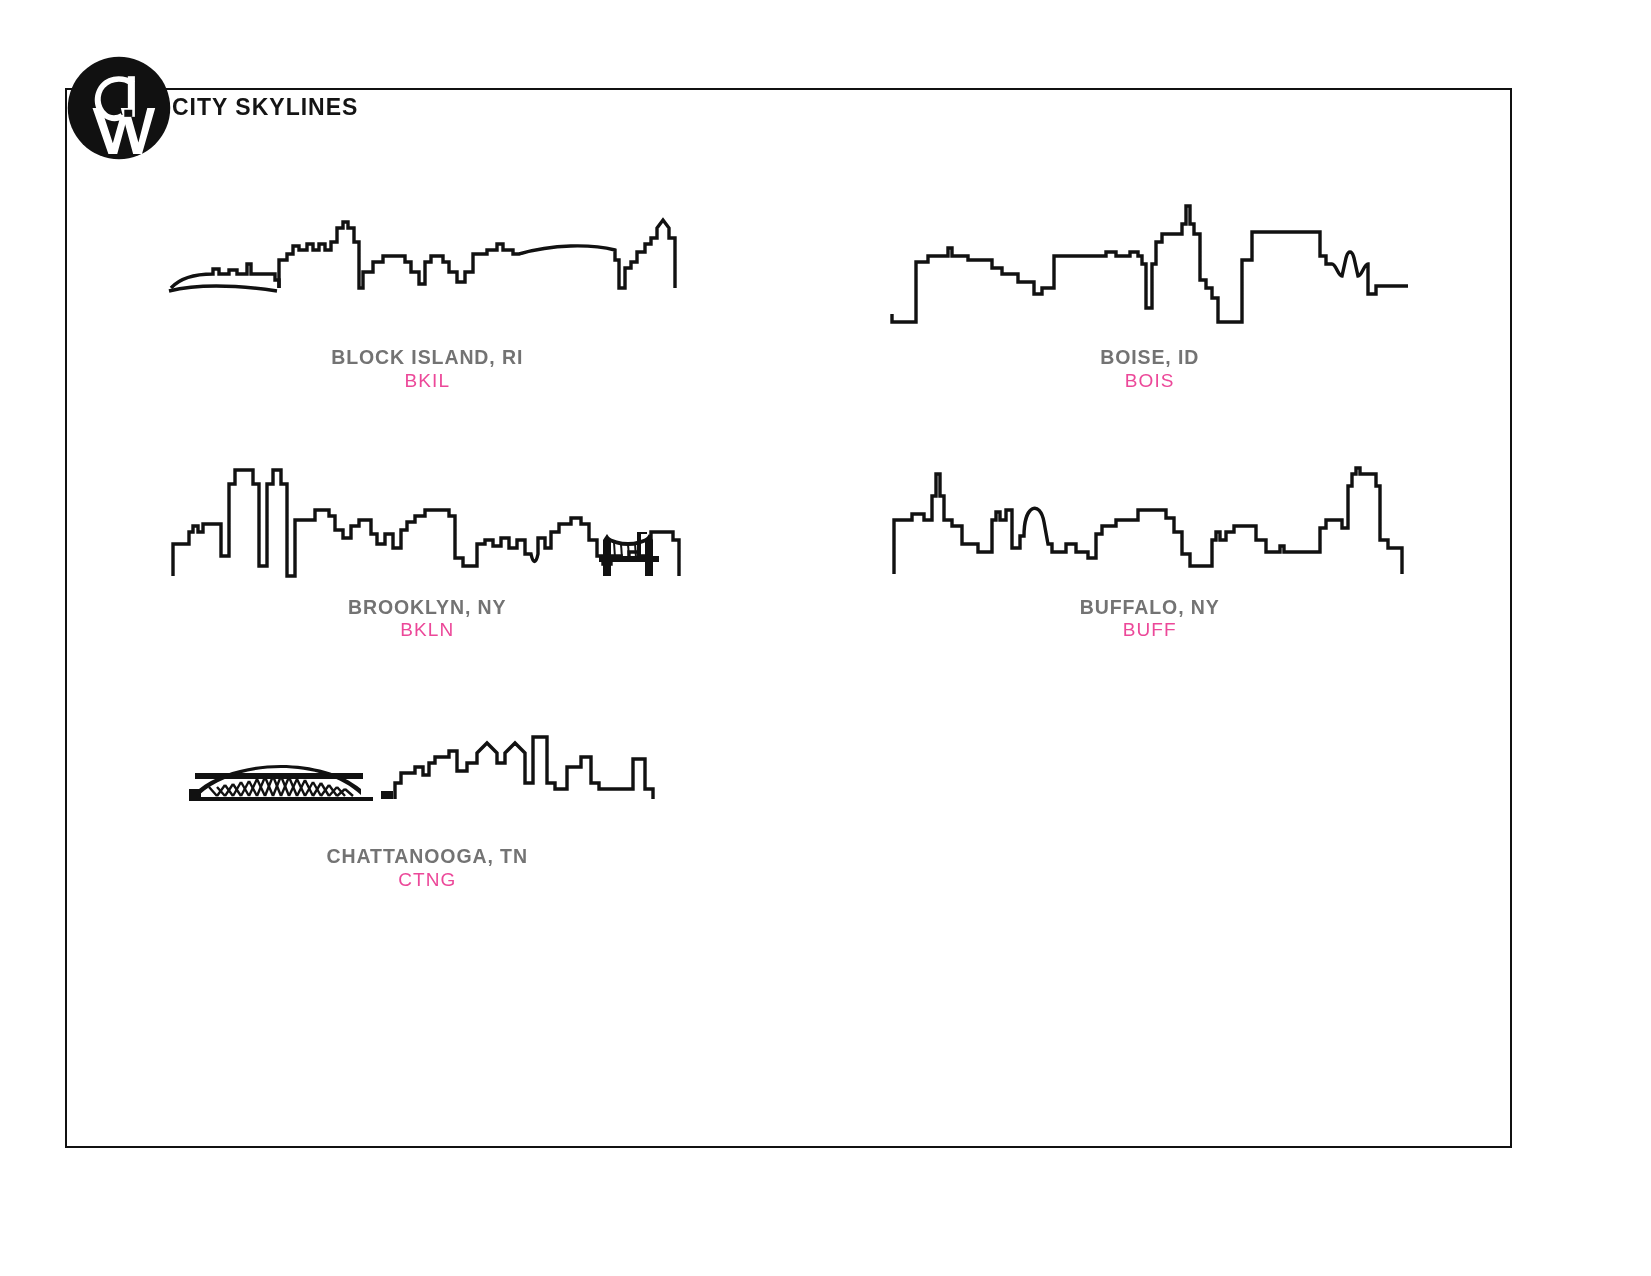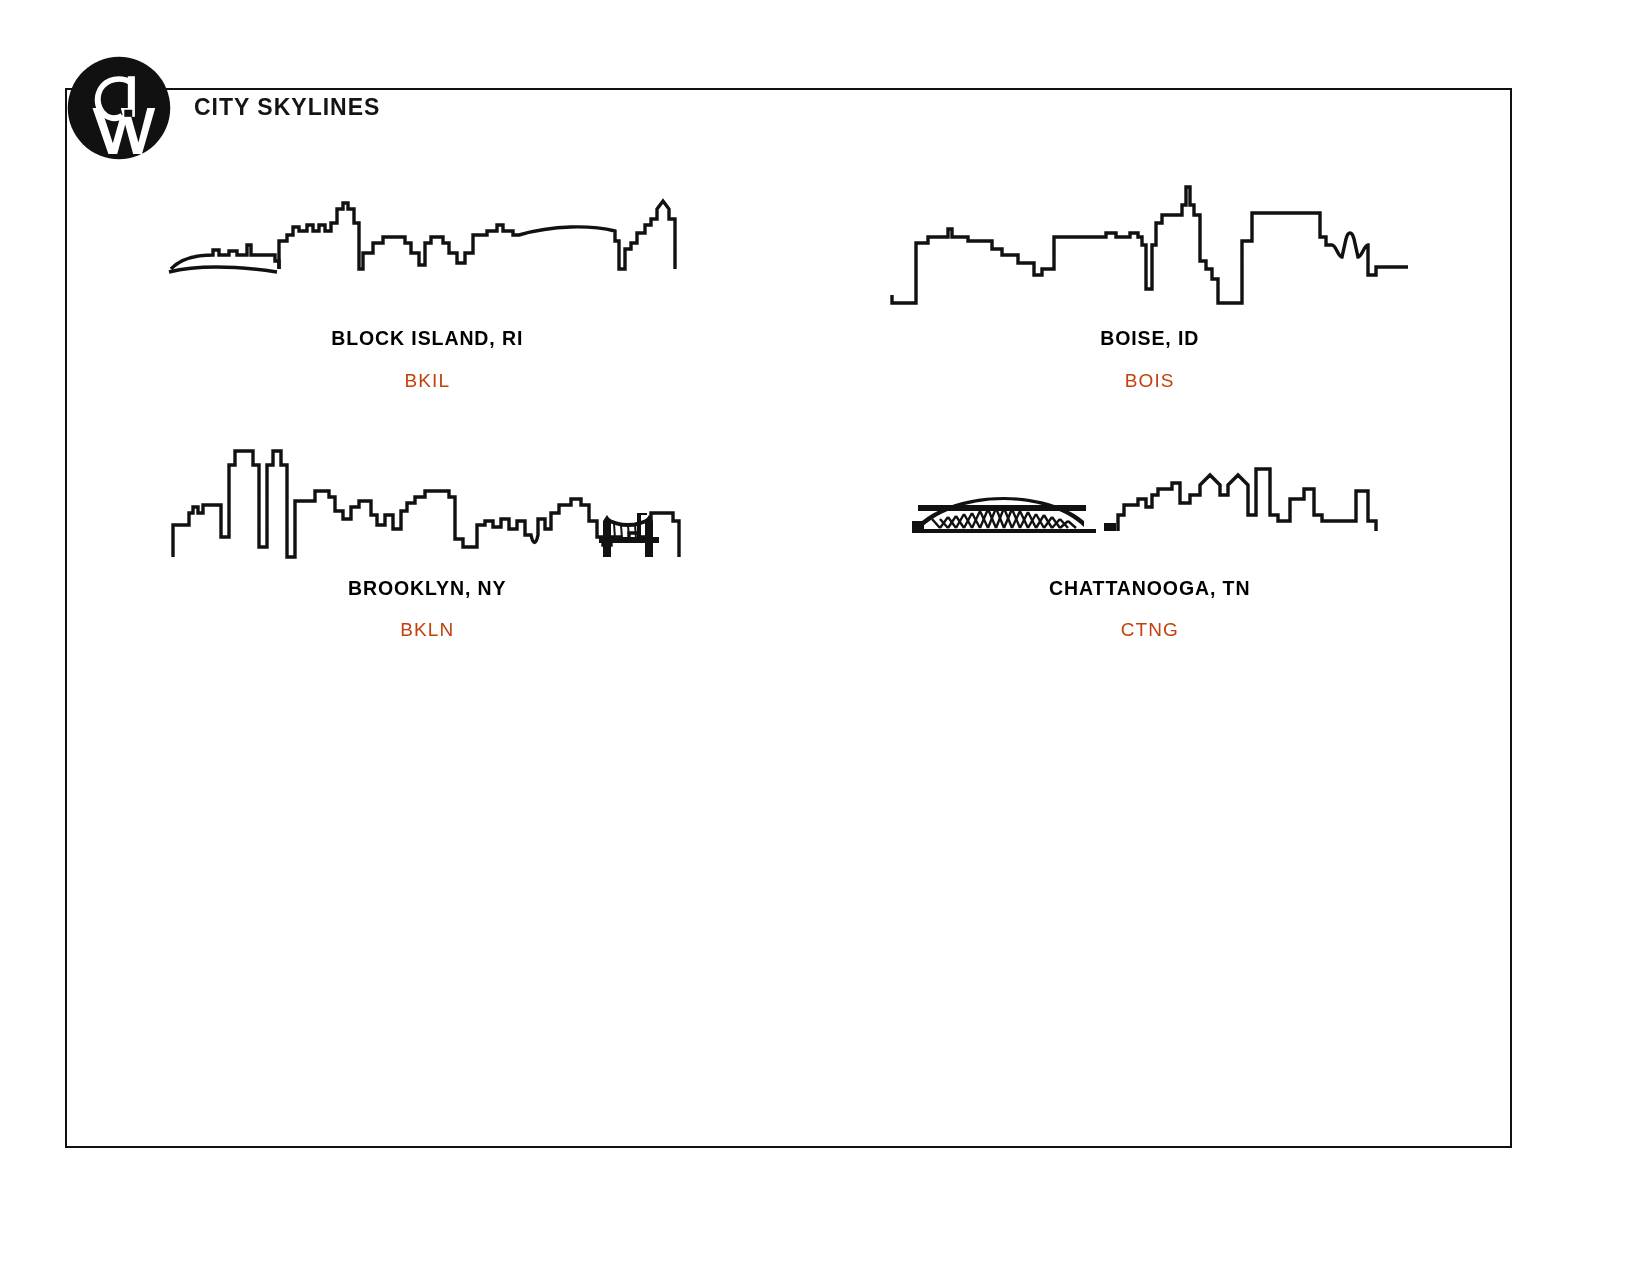--- a/index.html
+++ b/index.html
@@ -28,21 +28,20 @@
     height: 1060px;
     border: 2px solid #111111;
     box-sizing: border-box;
   }
   .brand {
     position: absolute;
     left: 66px;
     top: 55px;
     display: flex;
     align-items: center;
-    gap: 22px;
     z-index: 5;
   }
   .brand-logo {
     width: 106px;
     height: 106px;
     display: block;
   }
   .brand-title {
     font-size: 23px;
     font-weight: 700;
@@ -81,31 +80,31 @@
     display: block;
     width: 100%;
     height: 100%;
     overflow: visible;
   }
   .cap-name {
     margin-top: 16px;
     font-size: 19.5px;
     font-weight: 700;
     letter-spacing: 0.9px;
-    color: #000000;
+    color: #737373;
     text-align: center;
     line-height: 1.15;
     white-space: nowrap;
   }
   .cap-code {
-    margin-top: 20px;
+    margin-top: 1px;
     font-size: 19px;
     font-weight: 400;
     letter-spacing: 1.1px;
-    color: #c2410c;
+    color: #ec4899;
     text-align: center;
     line-height: 1.15;
     white-space: nowrap;
   }
   .sk {
     fill: none;
     stroke: #111111;
     stroke-width: 3.4;
     stroke-linejoin: miter;
     stroke-linecap: butt;
@@ -213,20 +212,39 @@
             <path d="M460 96 L461 110 L463 110 L462 96 Z"></path>
             <path d="M467 95 L468 110 L470 110 L469 95 Z"></path>
             <path d="M432 108 L492 108 L492 114 L432 114 Z"></path>
           </g>
         </svg>
       </div>
       <div class="cap-name">BROOKLYN, NY</div>
       <div class="cap-code">BKLN</div>
     </div>
 
+    <div class="cell">
+      <div class="art">
+        <svg viewBox="0 0 520 132" preserveAspectRatio="xMidYMax meet">
+          <path class="sk" d="M4 126 L4 72 L22 72 L22 66 L34 66 L34 72 L42 72 L42 48 L46 48
+            L46 26 L50 26 L50 48 L54 48 L54 72 L62 72 L62 78 L72 78 L72 96 L88 96 L88 104
+            L102 104 L102 72 L106 72 L106 64 L110 64 L110 72 L116 72 L116 62 L122 62
+            L122 100 L130 100 L130 88 L134 88 C134 56 150 52 154 74 L158 96 L162 96 L162 104
+            L176 104 L176 96 L186 96 L186 104 L198 104 L198 110 L206 110 L206 86 L212 86
+            L212 78 L226 78 L226 72 L248 72 L248 62 L276 62 L276 70 L284 70 L284 84 L292 84
+            L292 106 L300 106 L300 118 L322 118 L322 92 L326 92 L326 84 L330 84 L330 92
+            L336 92 L336 84 L344 84 L344 78 L366 78 L366 92 L376 92 L376 104 L390 104
+            L390 98 L394 98 L394 104 L424 104 L424 104 L430 104 L430 80 L436 80 L436 72
+            L452 72 L452 80 L458 80 L458 38 L462 38 L462 26 L466 26 L466 20 L470 20 L470 26
+            L486 26 L486 38 L490 38 L490 92 L498 92 L498 100 L512 100 L512 126"></path>
+        </svg>
+      </div>
+      <div class="cap-name">BUFFALO, NY</div>
+      <div class="cap-code">BUFF</div>
+    </div>
 
 
     <div class="cell">
       <div class="art">
         <svg viewBox="0 0 520 132" preserveAspectRatio="xMidYMax meet">
           <g>
             <path class="sk-solid" d="M28 76 L196 76 L196 82 L28 82 Z"></path>
             <path class="sk-solid" d="M22 100 L206 100 L206 104 L22 104 Z"></path>
             <path class="sk-solid" d="M2 102 L22 102 L22 92 L34 92 L34 102 L2 102 Z"></path>
             <path class="sk-solid" d="M206 102 L226 102 L226 94 L214 94 L214 102 Z"></path>

